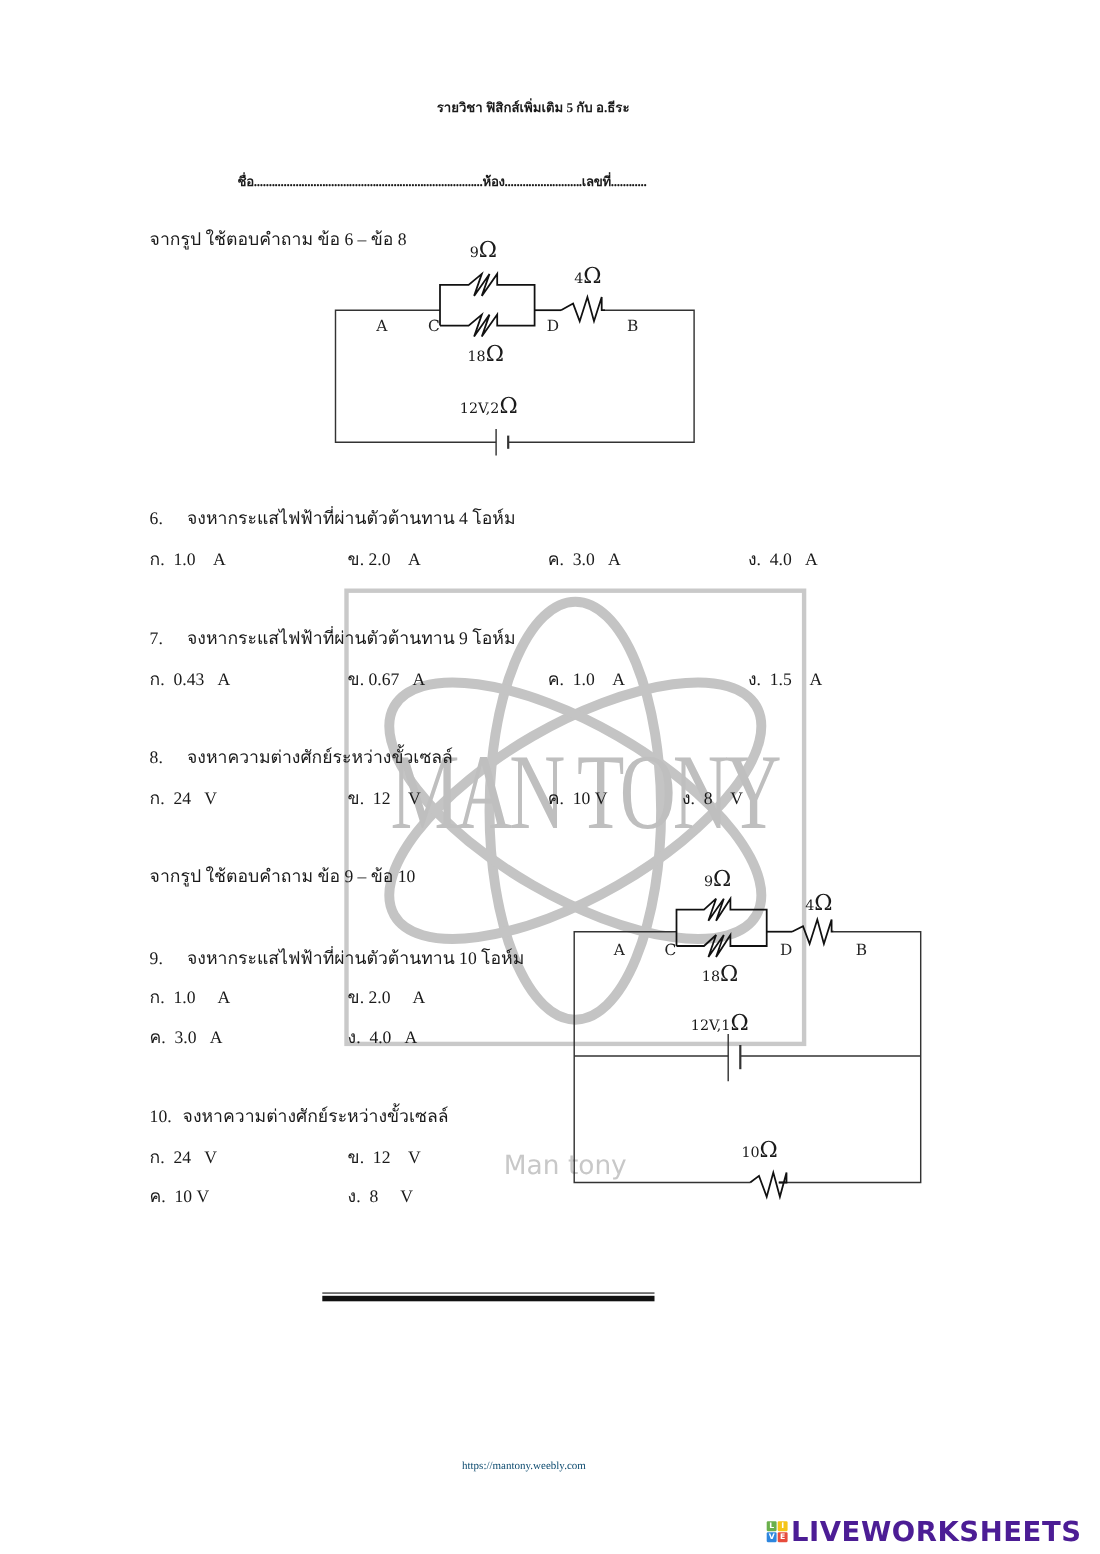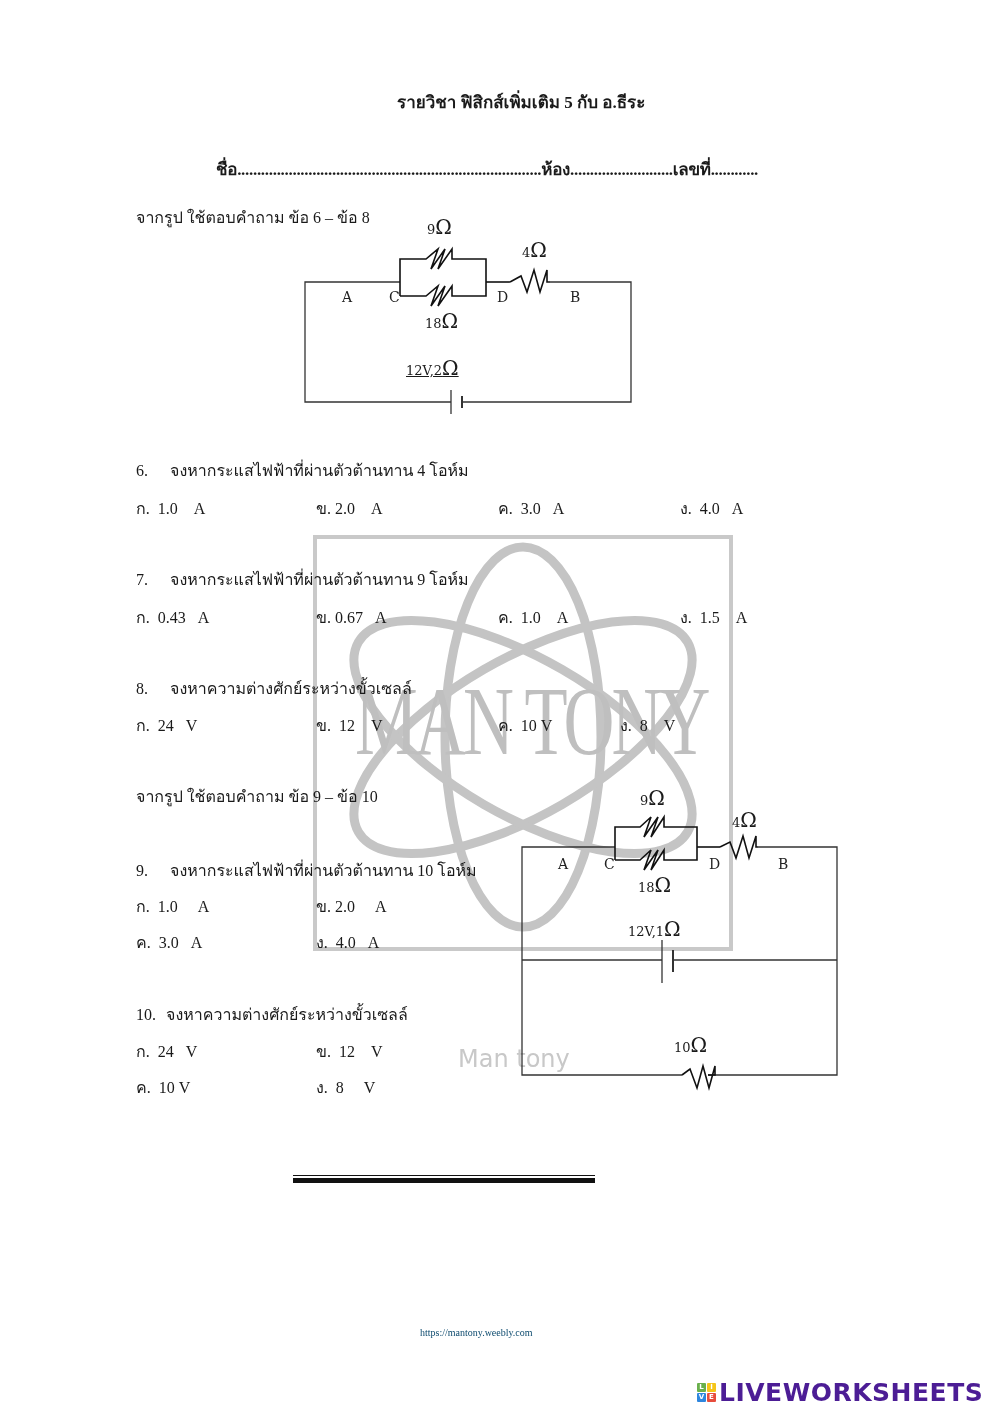--- a/index.html
+++ b/index.html
@@ -1,19 +1,19 @@
 <!DOCTYPE html>
 <html><head>
   <meta charset="utf-8">
   <style>
     html, body { margin:0; padding:0; background:#ffffff; }
     body { width:1000px; height:1413px; position:relative; overflow:hidden;
            font-family:"Liberation Serif","DejaVu Serif",serif; color:#1a1a1a; }
     .abs { position:absolute; white-space:nowrap; }
-    .title { font-weight:bold; font-size:17px; }
+    .title { font-weight:bold; font-size:12px; }
     .q { font-size:16px; }
     .opt { font-size:16px; }
     .ckt-label { font-family:"DejaVu Serif","Liberation Serif",serif; font-size:14px; color:#222; }
     .ohm { font-family:"DejaVu Serif",serif; font-size:20px; font-weight:normal; }
     .small { font-family:"DejaVu Serif",serif; font-size:13px; }
     svg { position:absolute; left:0; top:0; }
     .url { font-size:10px; color:#0c4a6e; }
     .lw-logo { font-family:"DejaVu Sans","Liberation Sans",sans-serif; font-weight:bold; font-size:25px; color:#4c1d95; letter-spacing:0.5px; }
     .lw-sq { display:inline-block; width:9px; height:9px; font-size:7px; line-height:9px; text-align:center; color:#fff; font-family:"DejaVu Sans",sans-serif; font-weight:bold; border-radius:1px; }
     .mantony-small { font-family:"DejaVu Sans","Liberation Sans",sans-serif; font-size:24px; color:#c8c8c8; }
@@ -59,21 +59,21 @@
   </svg>
   <div class="abs" style="left:427px;top:215px;">
     <span class="small">9</span><span class="ohm">Ω</span>
   </div>
   <div class="abs" style="left:522px;top:238px;">
     <span class="small">4</span><span class="ohm">Ω</span>
   </div>
   <div class="abs" style="left:425px;top:309px;">
     <span class="small">18</span><span class="ohm">Ω</span>
   </div>
-  <div class="abs" style="left:406px;top:356px;text-decoration:underline;">
+  <div class="abs" style="left:418px;top:356px;">
     <span class="small">12V,2</span><span class="ohm">Ω</span>
   </div>
   <div class="abs ckt-label" style="left:342px;top:289px;">A</div>
   <div class="abs ckt-label" style="left:389px;top:289px;">C</div>
   <div class="abs ckt-label" style="left:497px;top:289px;">D</div>
   <div class="abs ckt-label" style="left:570px;top:289px;">B</div>
 </div>
 
 <div class="abs q" style="left:136px;top:458px;">
   <span style="display:inline-block;width:34px;">6.</span><span>จงหากระแสไฟฟ้าที่ผ่านตัวต้านทาน 4 โอห์ม</span>

